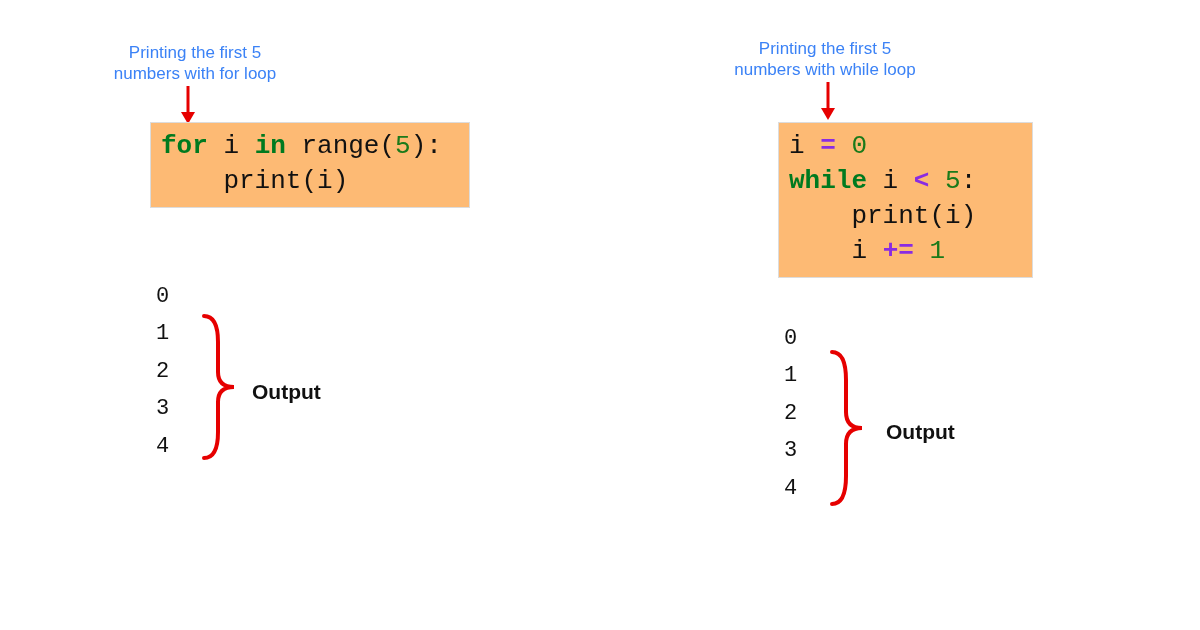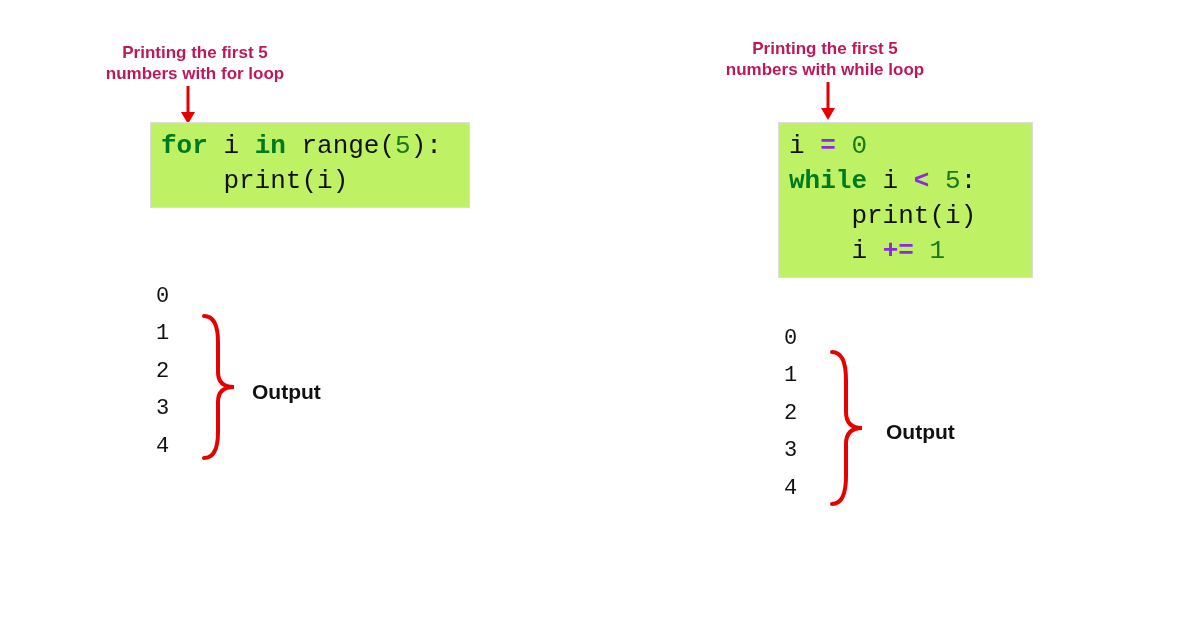--- a/index.html
+++ b/index.html
@@ -5,33 +5,33 @@
   * { box-sizing: border-box; margin: 0; padding: 0; }
   body {
     width: 1200px;
     height: 630px;
     background: #fff;
     position: relative;
     font-family: Arial, Helvetica, sans-serif;
   }
   .caption {
     position: absolute;
-    color: #be185d;
-    font-weight: bold;
+    color: #3b82f6;
+    font-weight: normal;
     font-size: 17px;
     text-align: center;
     line-height: 1.25;
     white-space: pre-line;
   }
   .arrow {
     position: absolute;
   }
   .code-block {
     position: absolute;
-    background: #bef264;
+    background: #fdba74;
     border: 1px solid #dcdcdc;
     padding: 6px 10px 8px 10px;
     font-family: "Courier New", Courier, monospace;
     font-size: 26px;
     line-height: 1.35;
     white-space: pre;
   }
   .kw { color: #007a1f; font-weight: bold; }
   .op { color: #8a2be2; font-weight: bold; }
   .num { color: #1a7a1a; }

